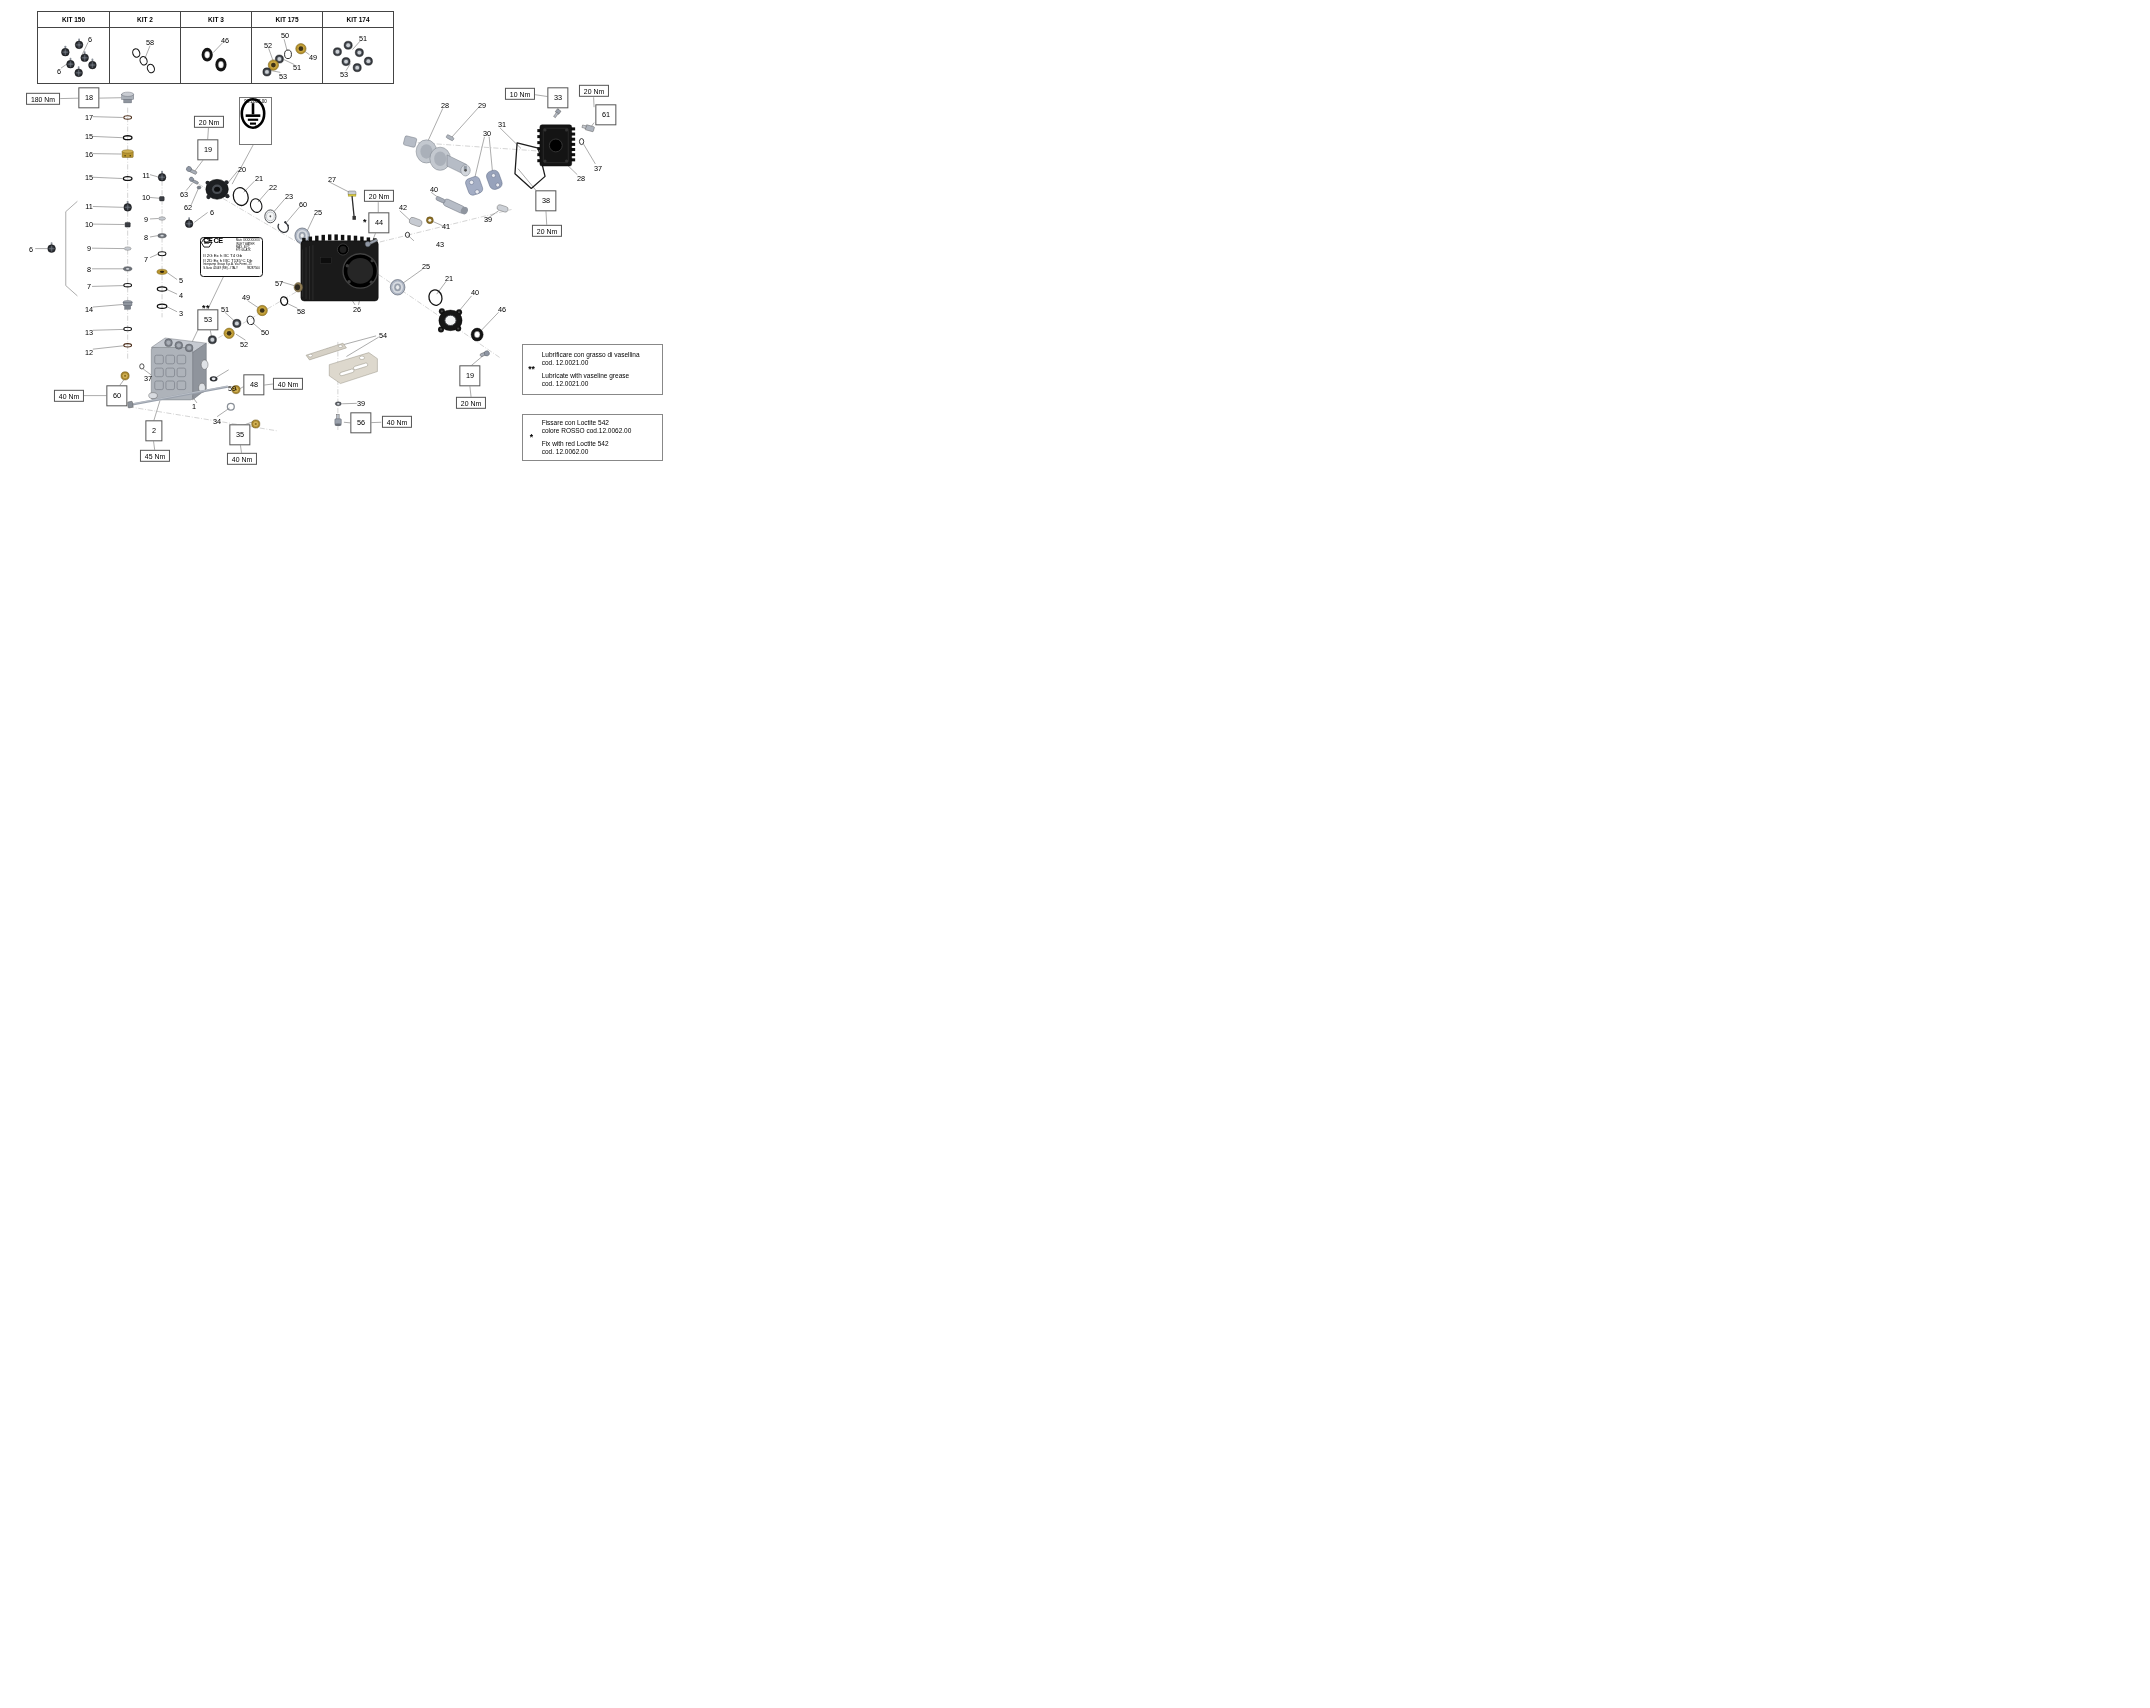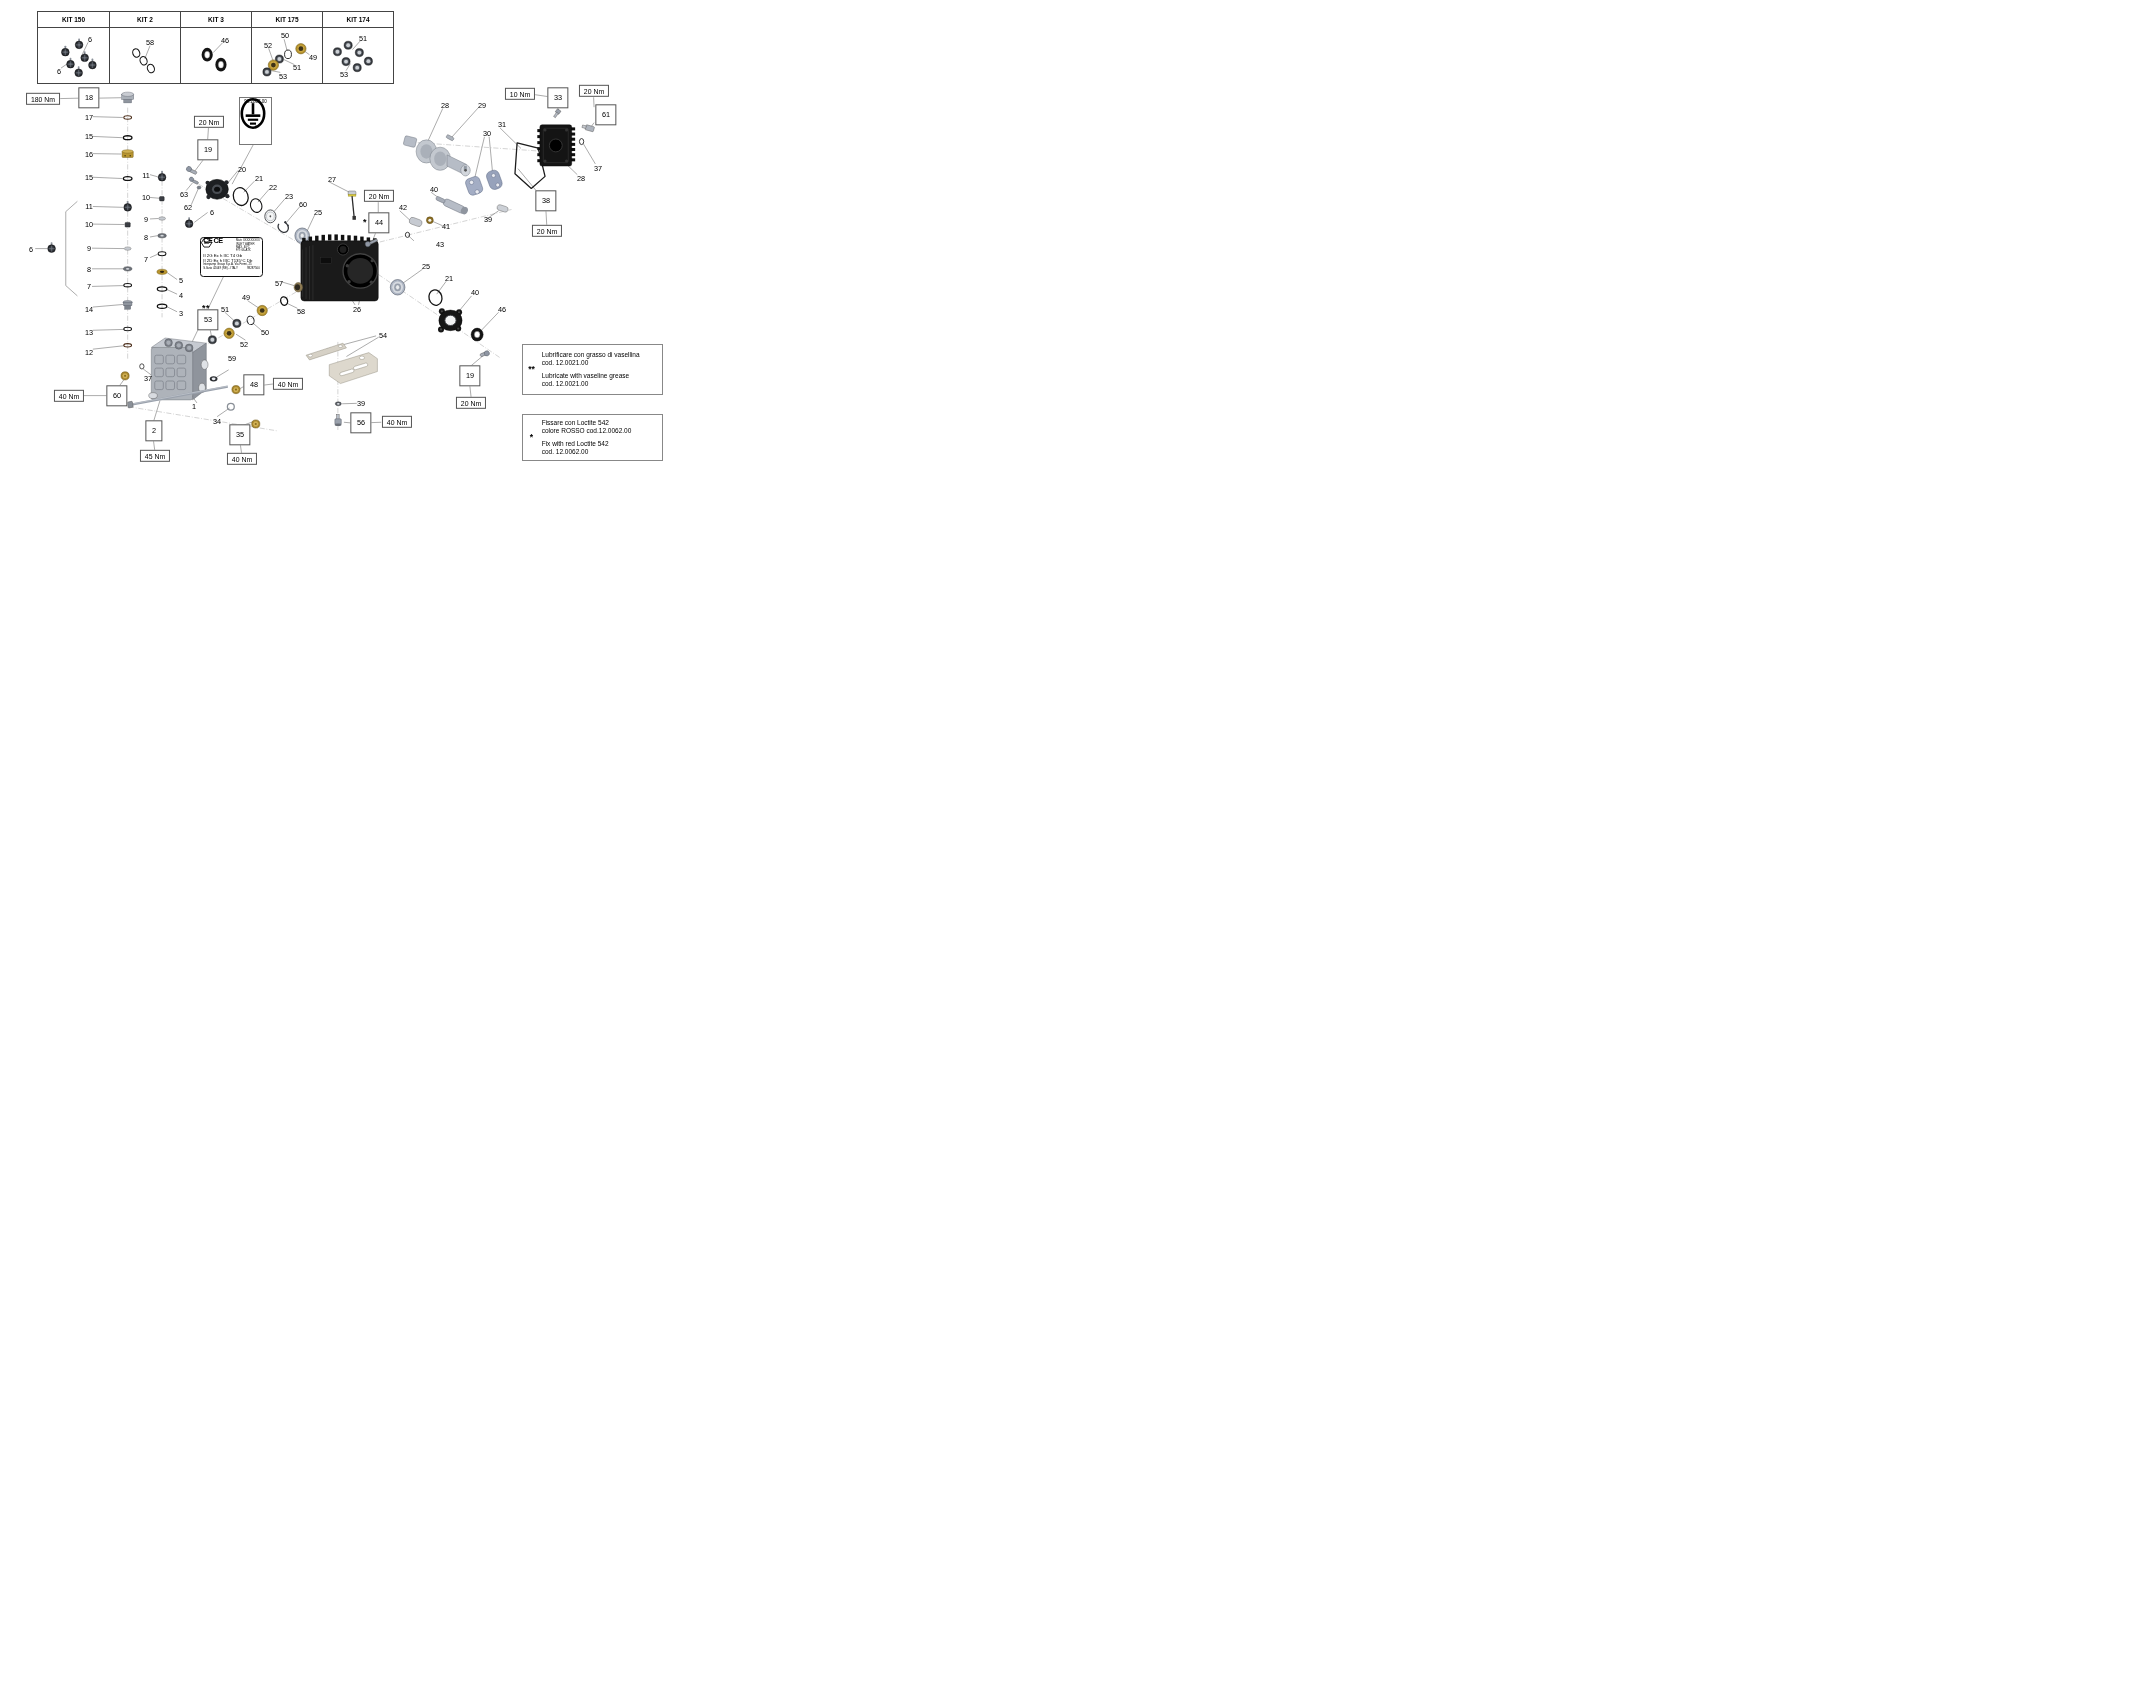--- a/index.html
+++ b/index.html
@@ -652,21 +652,21 @@
       <div class="co n" style="left: 301px; top: 311px;">58</div>
       <div class="co n" style="left: 194px; top: 406px;">1</div>
       <div class="co n" style="left: 148px; top: 378px;">37</div>
       <div class="co b" style="left: 117px; top: 396px;">60</div>
       <div class="co t" style="left: 69px; top: 396px;">40 Nm</div>
       <div class="co b" style="left: 154px; top: 431px;">2</div>
       <div class="co t" style="left: 155px; top: 456px;">45 Nm</div>
       <div class="co n" style="left: 217px; top: 421px;">34</div>
       <div class="co b" style="left: 240px; top: 435px;">35</div>
       <div class="co t" style="left: 242px; top: 459px;">40 Nm</div>
-      <div class="co n" style="left: 232px; top: 358px;">59</div>
+      <div class="co n" style="left: 232px; top: 388px;">59</div>
       <div class="co b" style="left: 254px; top: 385px;">48</div>
       <div class="co t" style="left: 288px; top: 384px;">40 Nm</div>
       <div class="co n" style="left: 357px; top: 309px;">26</div>
       <div class="co t" style="left: 379px; top: 196px;">20 Nm</div>
       <div class="co s" style="left: 365px; top: 222px;">*</div>
       <div class="co b" style="left: 379px; top: 223px;">44</div>
       <div class="co n" style="left: 403px; top: 207px;">42</div>
       <div class="co n" style="left: 440px; top: 244px;">43</div>
       <div class="co n" style="left: 446px; top: 226px;">41</div>
       <div class="co n" style="left: 434px; top: 189px;">40</div>

